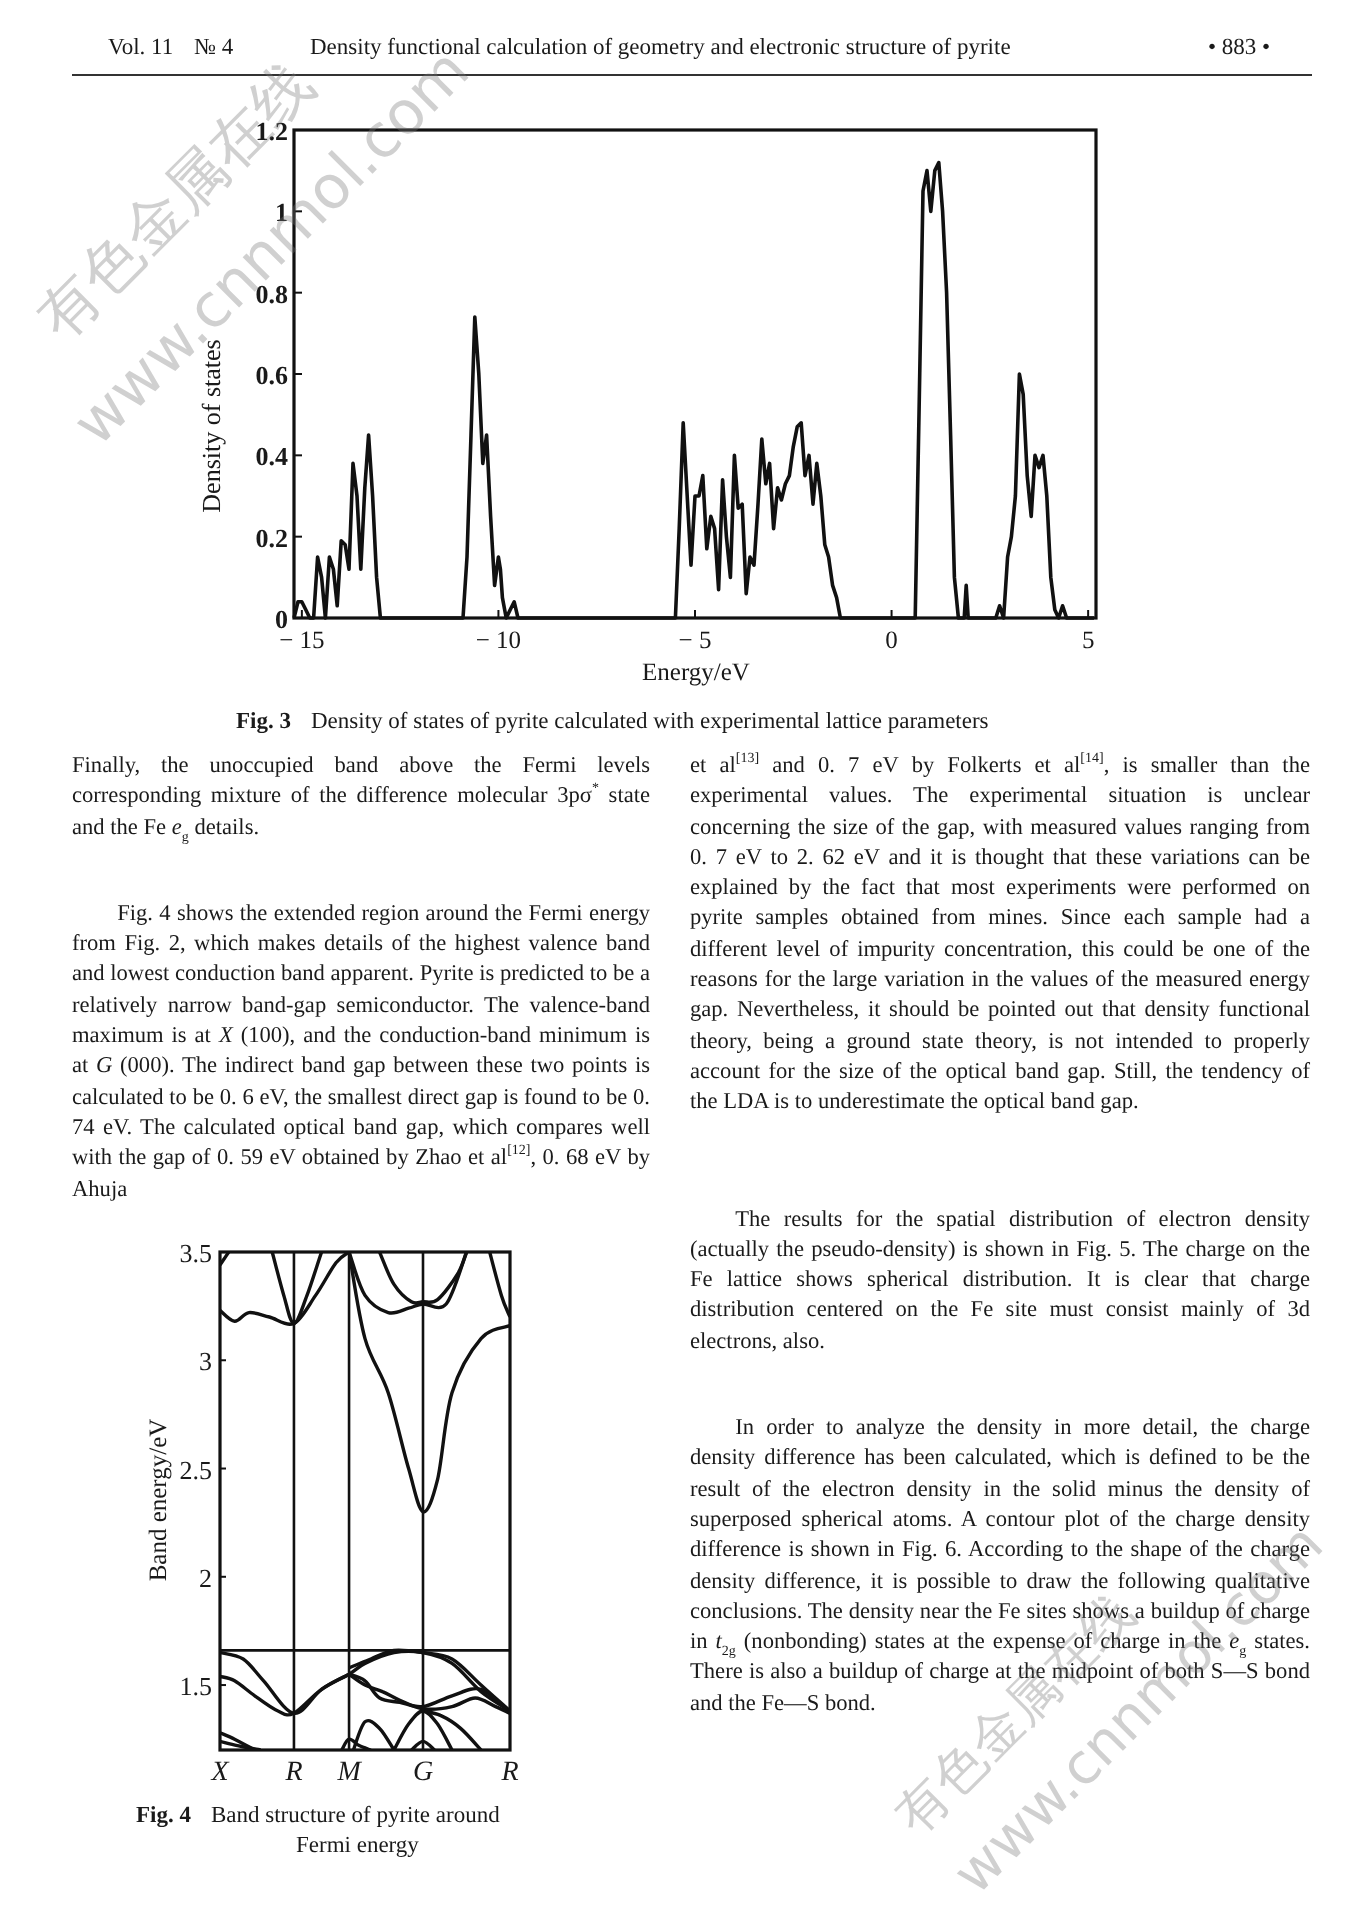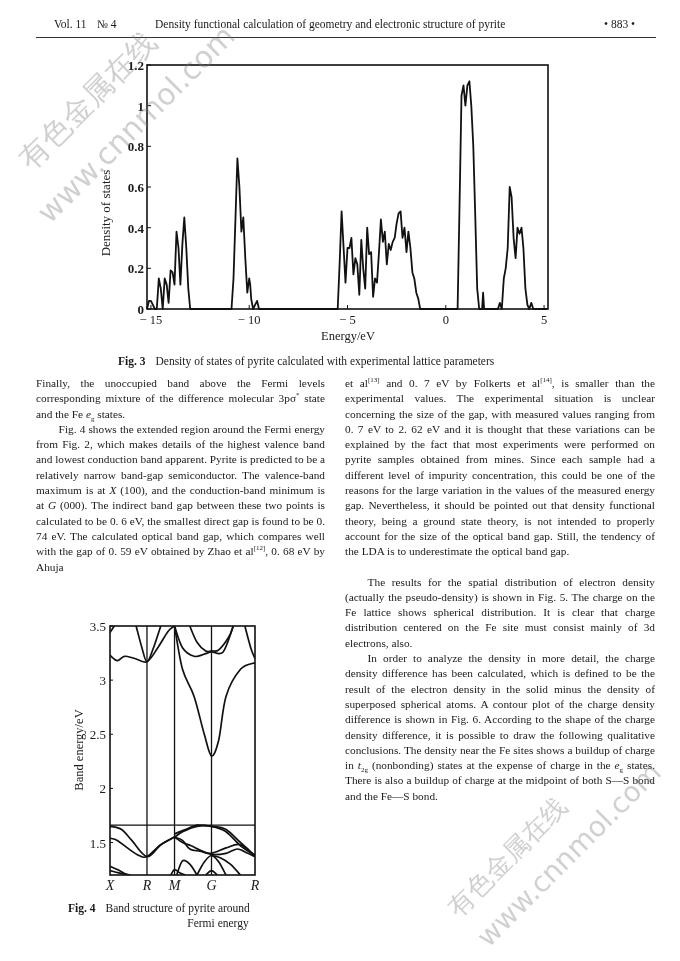--- a/index.html
+++ b/index.html
@@ -10,21 +10,21 @@
   .running-head span{position:absolute;top:4px;white-space:nowrap;}
   .rh-rule{position:absolute;left:0;top:23px;width:620px;height:1px;background:#333;}
   .rh-vol{left:18px;} .rh-no{left:61px;} .rh-title{left:119px;} .rh-page{left:568px;}
 
   svg text{font-family:"Liberation Serif","DejaVu Serif",serif;fill:#1a1a1a;}
   .caption{font-size:11.5px;white-space:nowrap;}
   .caption b{font-weight:bold;margin-right:10px;}
 
   .col{font-size:11.3px;line-height:15.3px;text-align:justify;}
   .col p{margin:0;}
-  .col .ind{text-indent:2em;}
+  .col .ind{text-indent:2em;margin-top:28px;}
   .col sup{font-size:7px;line-height:0;}
   .col sub{font-size:7px;line-height:0;}
   .sec-head{font-weight:bold;font-size:11.6px;margin:0 0 1px 0;}
   .watermark{position:absolute;color:rgba(120,120,120,0.35);font-family:"DejaVu Sans",sans-serif;
              white-space:nowrap;transform-origin:left top;pointer-events:none;}
 </style>
 </head>
 <body>
 
 <div class="abs running-head">
@@ -218,21 +218,21 @@
     </g>
   <text id="dos-ylabel" font-size="13" text-anchor="middle" transform="translate(30,158) rotate(-90)">Density of states</text>
   <text id="dos-xlabel" font-size="12.5" x="268" y="285" text-anchor="middle">Energy/eV</text>
 </svg>
 
 <div class="abs caption" style="left:118px;top:355px;">
   <b>Fig. 3</b><span>Density of states of pyrite calculated with experimental lattice parameters</span>
 </div>
 
 <div class="abs col" style="left:36px;top:376px;width:289px;">
-  <p><span>Finally, the unoccupied band above the Fermi levels corresponding mixture of the difference molecular 3p</span><span>σ</span><sup>*</sup><span> state and the Fe </span><i>e</i><sub>g</sub><span> states.</span></p>
+  <p><span>Finally, the unoccupied band above the Fermi levels corresponding mixture of the difference molecular 3p</span><span>σ</span><sup>*</sup><span> state and the Fe </span><i>e</i><sub>g</sub><span> details.</span></p>
   <p class="ind"><span>Fig. 4 shows the extended region around the Fermi energy from Fig. 2, which makes details of the highest valence band and lowest conduction band apparent. Pyrite is predicted to be a relatively narrow band-gap semiconductor. The valence-band maximum is at </span><i>X</i><span> (100), and the conduction-band minimum is at </span><i>G</i><span> (000). The indirect band gap between these two points is calculated to be 0. 6 eV, the smallest direct gap is found to be 0. 74 eV. The calculated optical band gap, which compares well with the gap of 0. 59 eV obtained by Zhao et al</span><sup>[12]</sup><span>, 0. 68 eV by Ahuja</span></p>
 </div>
 
 <svg class="abs" style="left:60px;top:615px;" width="215" height="280">
   <g id="bs-plot" clip-path="url(#bsclip)">
       <path d="M50,40.230434782608654 C51.2,41.1 54.8,45.5 57.3,45.6 C59.7,45.8 61.6,41.7 64.5,41.3 C67.4,41.0 70.9,42.6 74.7,43.5 C78.4,44.4 83.1,48.5 87.0,46.7 C90.8,44.9 94.3,37.7 97.8,32.7 C101.4,27.6 105.2,20.0 108.0,16.4 C110.8,12.8 113.4,11.9 114.5,11.0" fill="none" stroke="#111" stroke-width="1.7"></path>
       <path d="M76.1,11 C77.1,14.6 80.1,26.7 81.9,32.7 C83.7,38.6 85.0,46.7 87.0,46.7 C88.9,46.7 91.2,38.6 93.5,32.7 C95.8,26.7 99.5,14.6 100.8,11.0" fill="none" stroke="#111" stroke-width="1.7"></path>
       <path d="M114.525,11 C115.9,18.2 119.2,42.6 122.5,54.3 C125.8,66.0 130.5,70.5 134.1,81.4 C137.7,92.2 141.3,109.3 144.3,119.3 C147.2,129.2 149.1,140.0 151.5,140.9 C153.9,141.8 156.3,134.6 158.8,124.7 C161.2,114.7 162.4,93.1 166.0,81.4 C169.6,69.6 175.7,59.9 180.5,54.3 C185.3,48.7 192.6,48.9 195.0,47.8" fill="none" stroke="#111" stroke-width="1.7"></path>
       <path d="M114.525,11 C115.9,14.6 119.2,27.6 122.5,32.7 C125.8,37.7 130.5,40.2 134.1,41.3 C137.7,42.4 141.3,39.9 144.3,39.1 C147.2,38.4 148.4,37.3 151.5,37.0 C154.6,36.6 159.5,41.3 163.1,37.0 C166.7,32.7 171.6,15.3 173.3,11.0" fill="none" stroke="#111" stroke-width="1.7"></path>
       <path d="M129.75,11 C131.0,13.7 134.3,23.1 137.0,27.2 C139.7,31.4 143.3,34.5 145.7,35.9 C148.1,37.3 149.3,36.1 151.5,35.9 C153.7,35.7 155.8,37.2 158.8,34.8 C161.7,32.5 166.5,25.8 168.9,21.8 C171.3,17.9 172.5,12.8 173.3,11.0" fill="none" stroke="#111" stroke-width="1.7"></path>
@@ -276,21 +276,21 @@
       <text x="46" y="16" text-anchor="end" font-size="13">3.5</text>
     </g>
   <text font-size="12.5" text-anchor="middle" transform="translate(23,135) rotate(-90)">Band energy/eV</text>
 <clipPath id="bsclip">
       <rect x="50" y="11" width="145" height="249"></rect>
     </clipPath>
   </svg>
 
 <div class="abs caption" style="left:68px;top:901px;width:220px;line-height:15px;">
   <div><b>Fig. 4</b><span>Band structure of pyrite around</span></div>
-  <div style="padding-left:80px;text-align:center;">Fermi energy</div>
+  <div style="padding-left:80px;">Fermi energy</div>
 </div>
 
 <div class="abs col" style="left:345px;top:376px;width:310px;">
   <p><span>et al</span><sup>[13]</sup><span> and 0. 7 eV by Folkerts et al</span><sup>[14]</sup><span>, is smaller than the experimental values. The experimental situation is unclear concerning the size of the gap, with measured values ranging from 0. 7 eV to 2. 62 eV and it is thought that these variations can be explained by the fact that most experiments were performed on pyrite samples obtained from mines. Since each sample had a different level of impurity concentration, this could be one of the reasons for the large variation in the values of the measured energy gap. Nevertheless, it should be pointed out that density functional theory, being a ground state theory, is not intended to properly account for the size of the optical band gap. Still, the tendency of the LDA is to underestimate the optical band gap.</span></p>
   <div style="height:15px;"></div>
   <p class="ind">The results for the spatial distribution of electron density (actually the pseudo-density) is shown in Fig. 5. The charge on the Fe lattice shows spherical distribution. It is clear that charge distribution centered on the Fe site must consist mainly of 3d electrons, also.</p>
   <p class="ind"><span>In order to analyze the density in more detail, the charge density difference has been calculated, which is defined to be the result of the electron density in the solid minus the density of superposed spherical atoms. A contour plot of the charge density difference is shown in Fig. 6. According to the shape of the charge density difference, it is possible to draw the following qualitative conclusions. The density near the Fe sites shows a buildup of charge in </span><i>t</i><sub>2g</sub><span> (nonbonding) states at the expense of charge in the </span><i>e</i><sub>g</sub><span> states. There is also a buildup of charge at the midpoint of both S—S bond and the Fe—S bond.</span></p>
 </div>
 
 <div class="watermark" style="left:10px;top:150px;font-size:30px;transform:rotate(-45deg);">有色金属在线</div>

